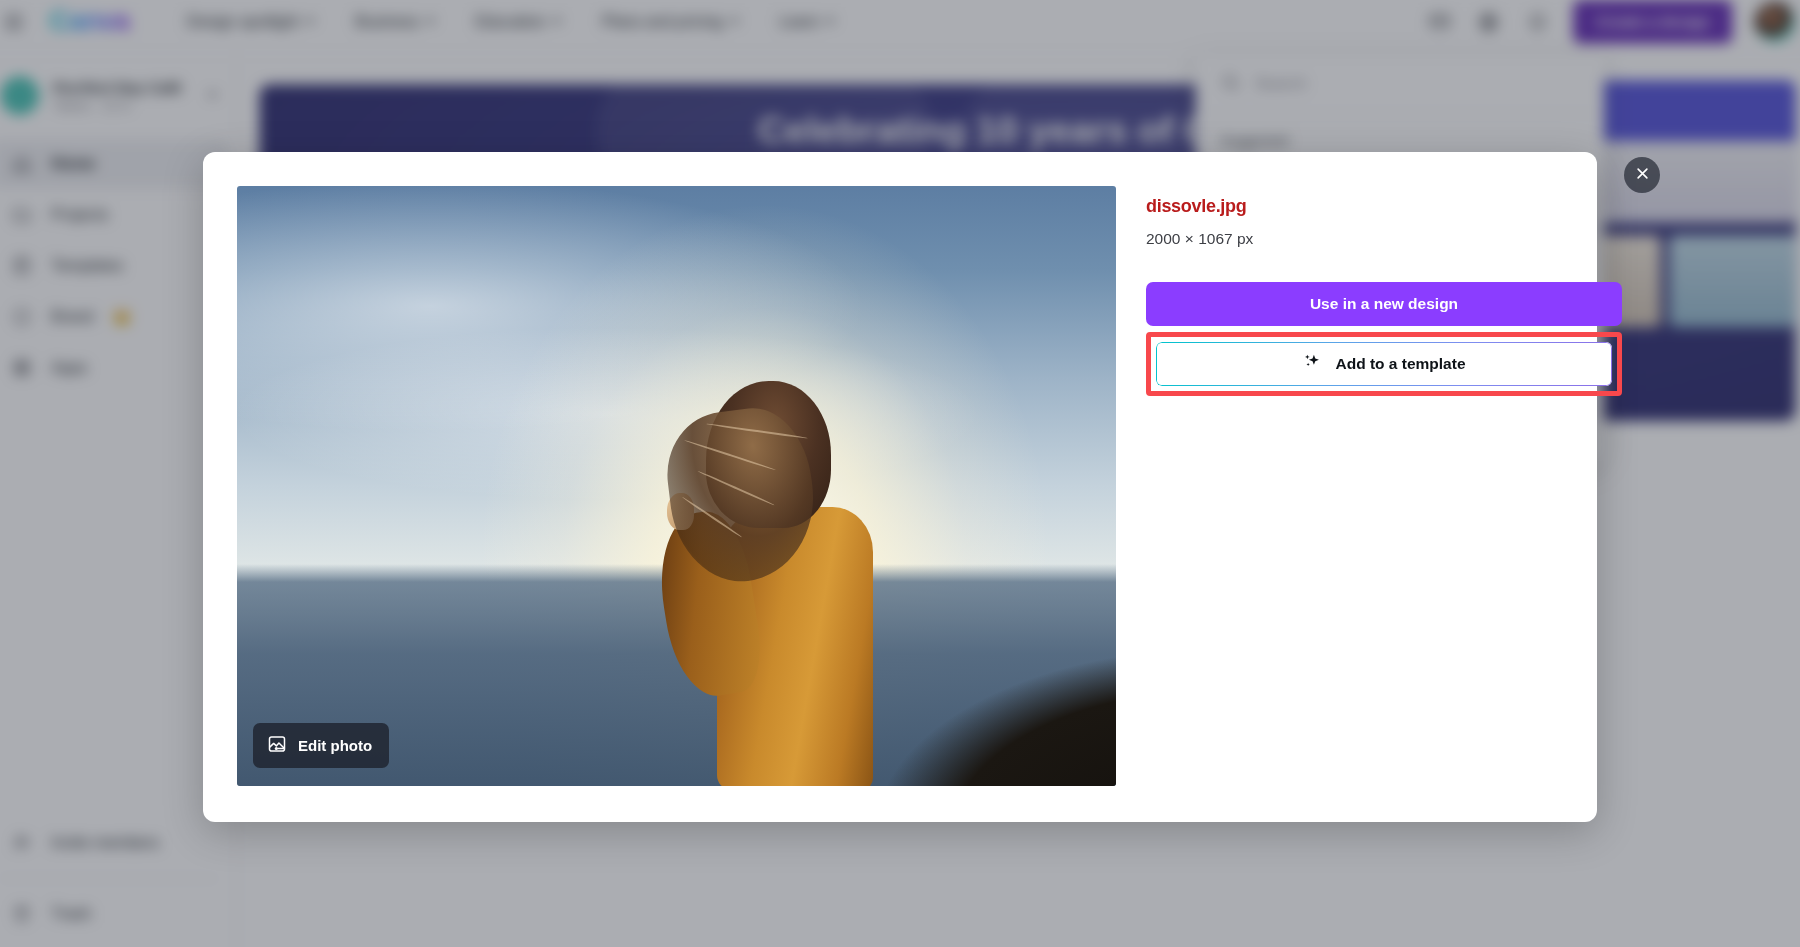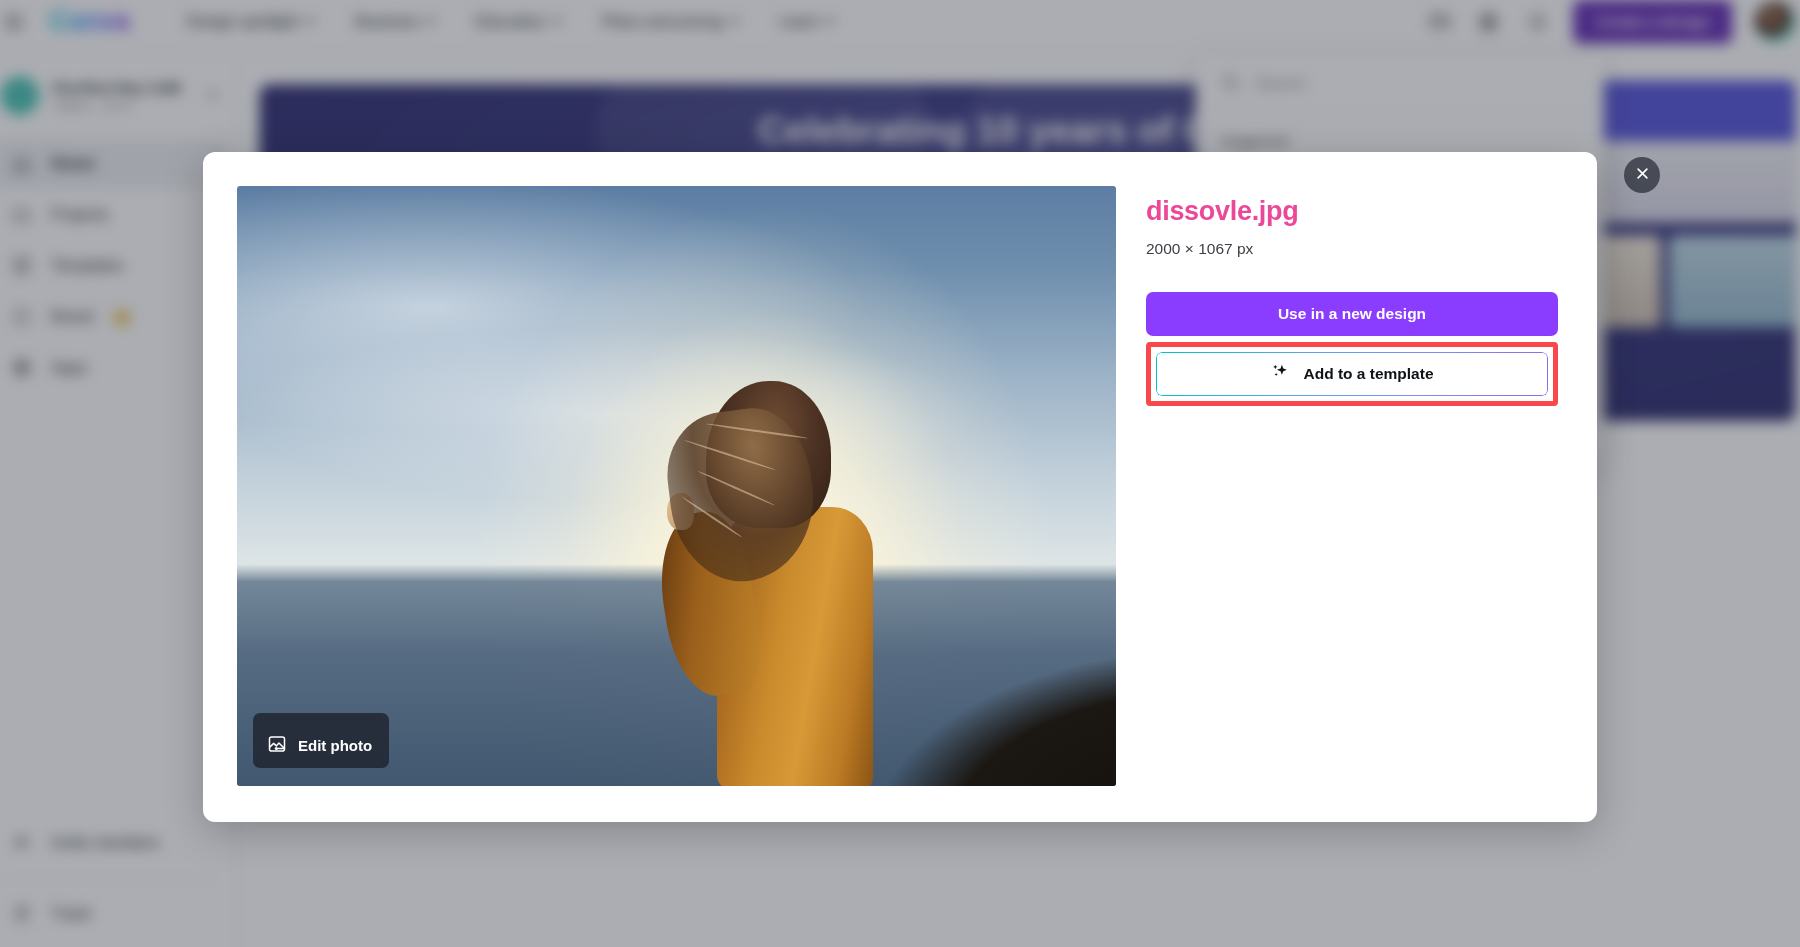--- a/index.html
+++ b/index.html
@@ -176,31 +176,31 @@
     border-radius: 44% 40% 56% 50% / 40% 48% 54% 52%;
     transform: rotate(-7deg);
   }
   .hair-strand {
     position:absolute; background: rgba(228,203,168,.55); border-radius: 50%;
   }
 
   .edit-photo-btn {
     position: absolute; left: 16px; bottom: 18px;
     background: rgba(31,35,46,0.82); color:#fff;
-    border-radius: 7px; padding: 21px 17px 11px 14px;
+    border-radius: 7px; padding: 11px 17px 11px 14px;
     display:flex; align-items:center; gap:11px;
     font-size: 15px; font-weight: 700;
   }
 
   
   .panel { flex: 1; padding-left: 30px; padding-top: 10px; }
-  .file-title { font-size: 27px; font-weight: 700; color:#ec4899; letter-spacing:-.3px; }
+  .file-title { font-size: 18px; font-weight: 700; color:#b91c1c; letter-spacing:-.3px; }
   .file-dims  { font-size: 15.5px; color: #3d3f45; margin-top: 13px; }
 
-  .btn-stack { margin-top: 34px; width: 412px; position: relative; }
+  .btn-stack { margin-top: 34px; width: 476px; position: relative; }
   .btn-primary {
     background: #8b3dff; color:#fff; border-radius: 7px;
     height: 44px; display:flex; align-items:center; justify-content:center;
     font-size: 15.5px; font-weight: 700;
   }
   
   .annot {
     margin-top: 6px;
     border: 5px solid #f8484c; border-radius: 4px;
     padding: 5px; background: transparent;

